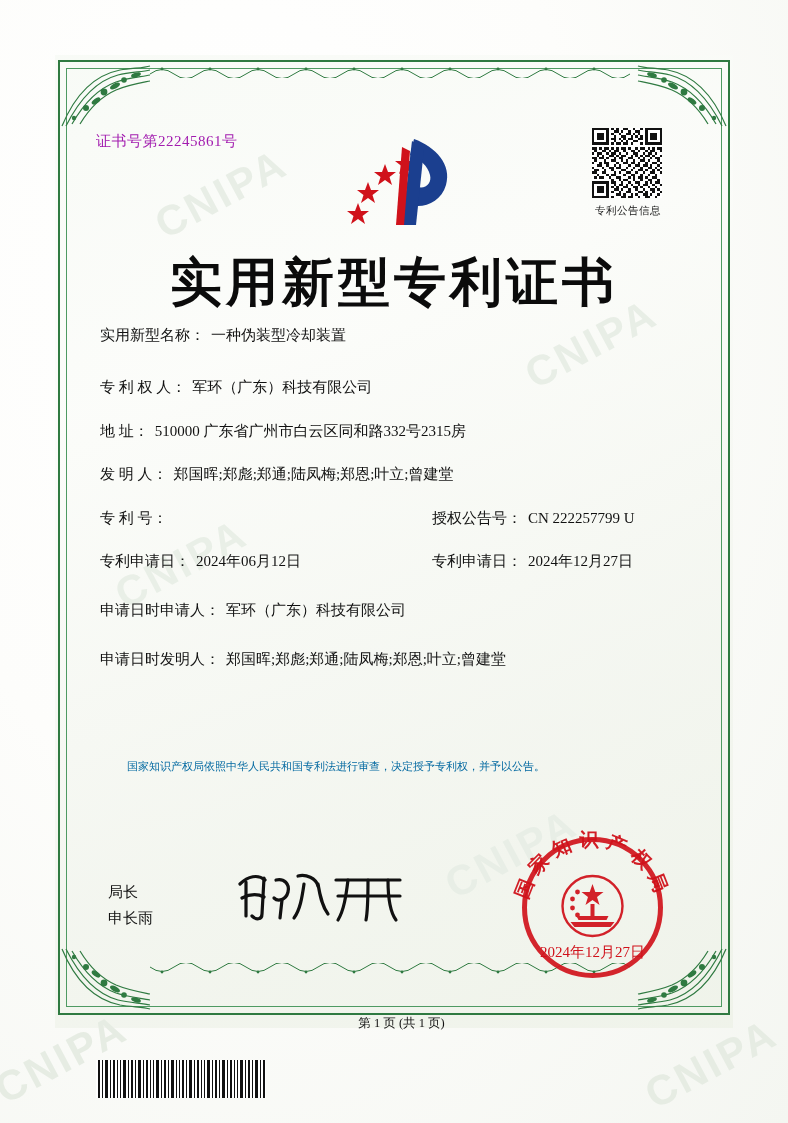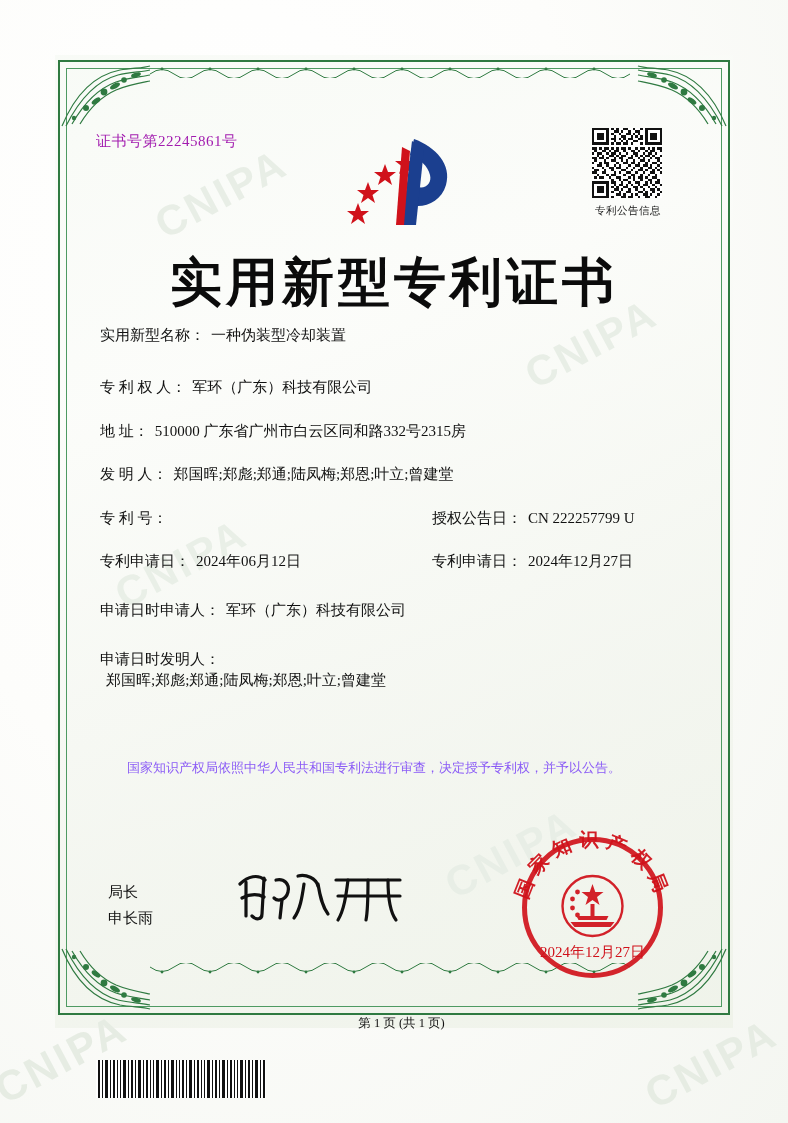--- a/index.html
+++ b/index.html
@@ -154,23 +154,23 @@
   }
   .row.two .right {
     flex: 1 1 auto;
     display: flex;
   }
 
   .statement {
     position: absolute;
     left: 100px; top: 755px;
     width: 590px;
-    font-size: 13px;
+    font-size: 11px;
     line-height: 2.0;
-    color: #8b5cf6;
+    color: #0369a1;
     text-align: justify;
   }
   .statement p { margin: 0; }
   .statement .indent { text-indent: 27px; }
 
   
   .sig-block {
     position: absolute;
     left: 108px; top: 880px;
     font-size: 15px;
@@ -620,41 +620,41 @@
     <div class="row">
       <span class="lbl">发    明    人：</span>
       <span class="val">郑国晖;郑彪;郑通;陆凤梅;郑恩;叶立;曾建堂</span>
     </div>
 
     <div class="row two">
       <span class="left">
         <span class="lbl">专    利    号：</span>
       </span>
       <span class="right">
-        <span class="lbl">授权公告日：</span>
+        <span class="lbl">授权公告号：</span>
         <span class="val">CN 222257799 U</span>
       </span>
     </div>
 
     <div class="row two">
       <span class="left">
         <span class="lbl">专利申请日：</span>
         <span class="val">2024年06月12日</span>
       </span>
       <span class="right">
         <span class="lbl">专利申请日：</span>
         <span class="val">2024年12月27日</span>
       </span>
     </div>
 
     <div class="row" style="margin-top:28px;">
       <span class="lbl">申请日时申请人：</span>
       <span class="val">军环（广东）科技有限公司</span>
     </div>
-    <div class="row" style="margin-top:28px;flex-direction:column;">
+    <div class="row" style="margin-top:28px;">
       <span class="lbl">申请日时发明人：</span>
       <span class="val">郑国晖;郑彪;郑通;陆凤梅;郑恩;叶立;曾建堂</span>
     </div>
   </div>
 
   <div class="statement">
     <p class="indent">国家知识产权局依照中华人民共和国专利法进行审查，决定授予专利权，并予以公告。</p>
   </div>
 
   <div class="sig-block">

